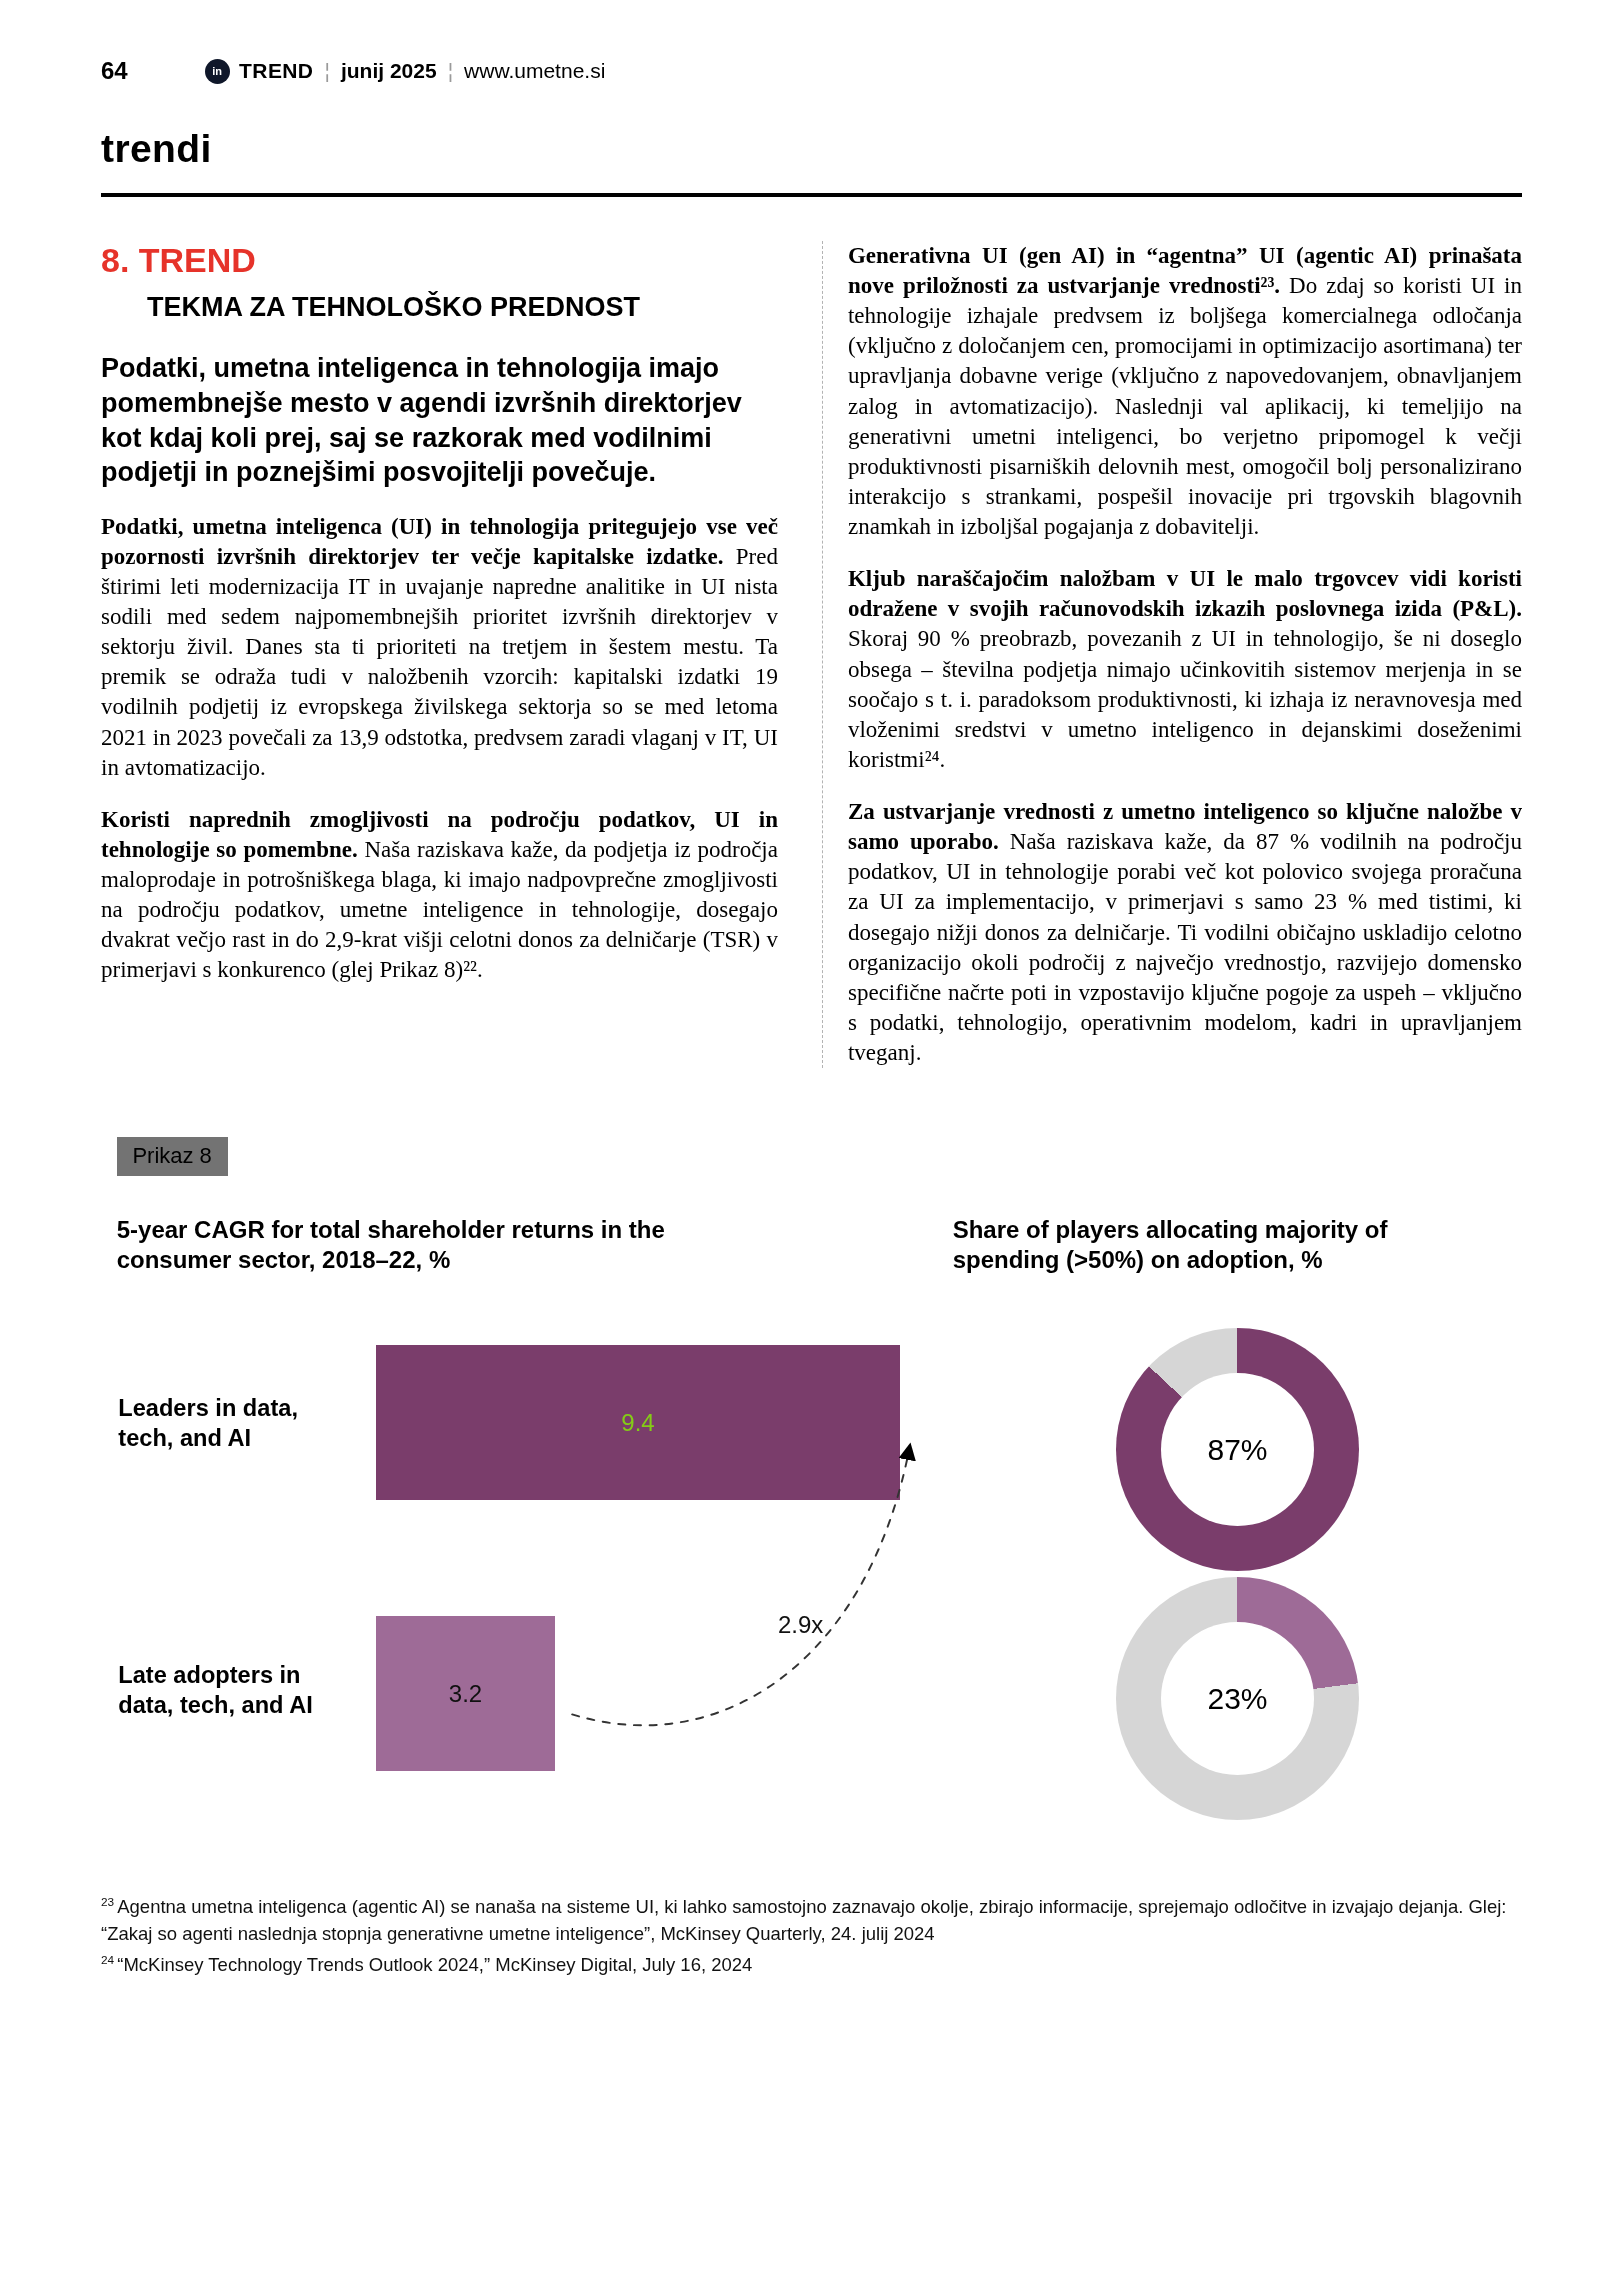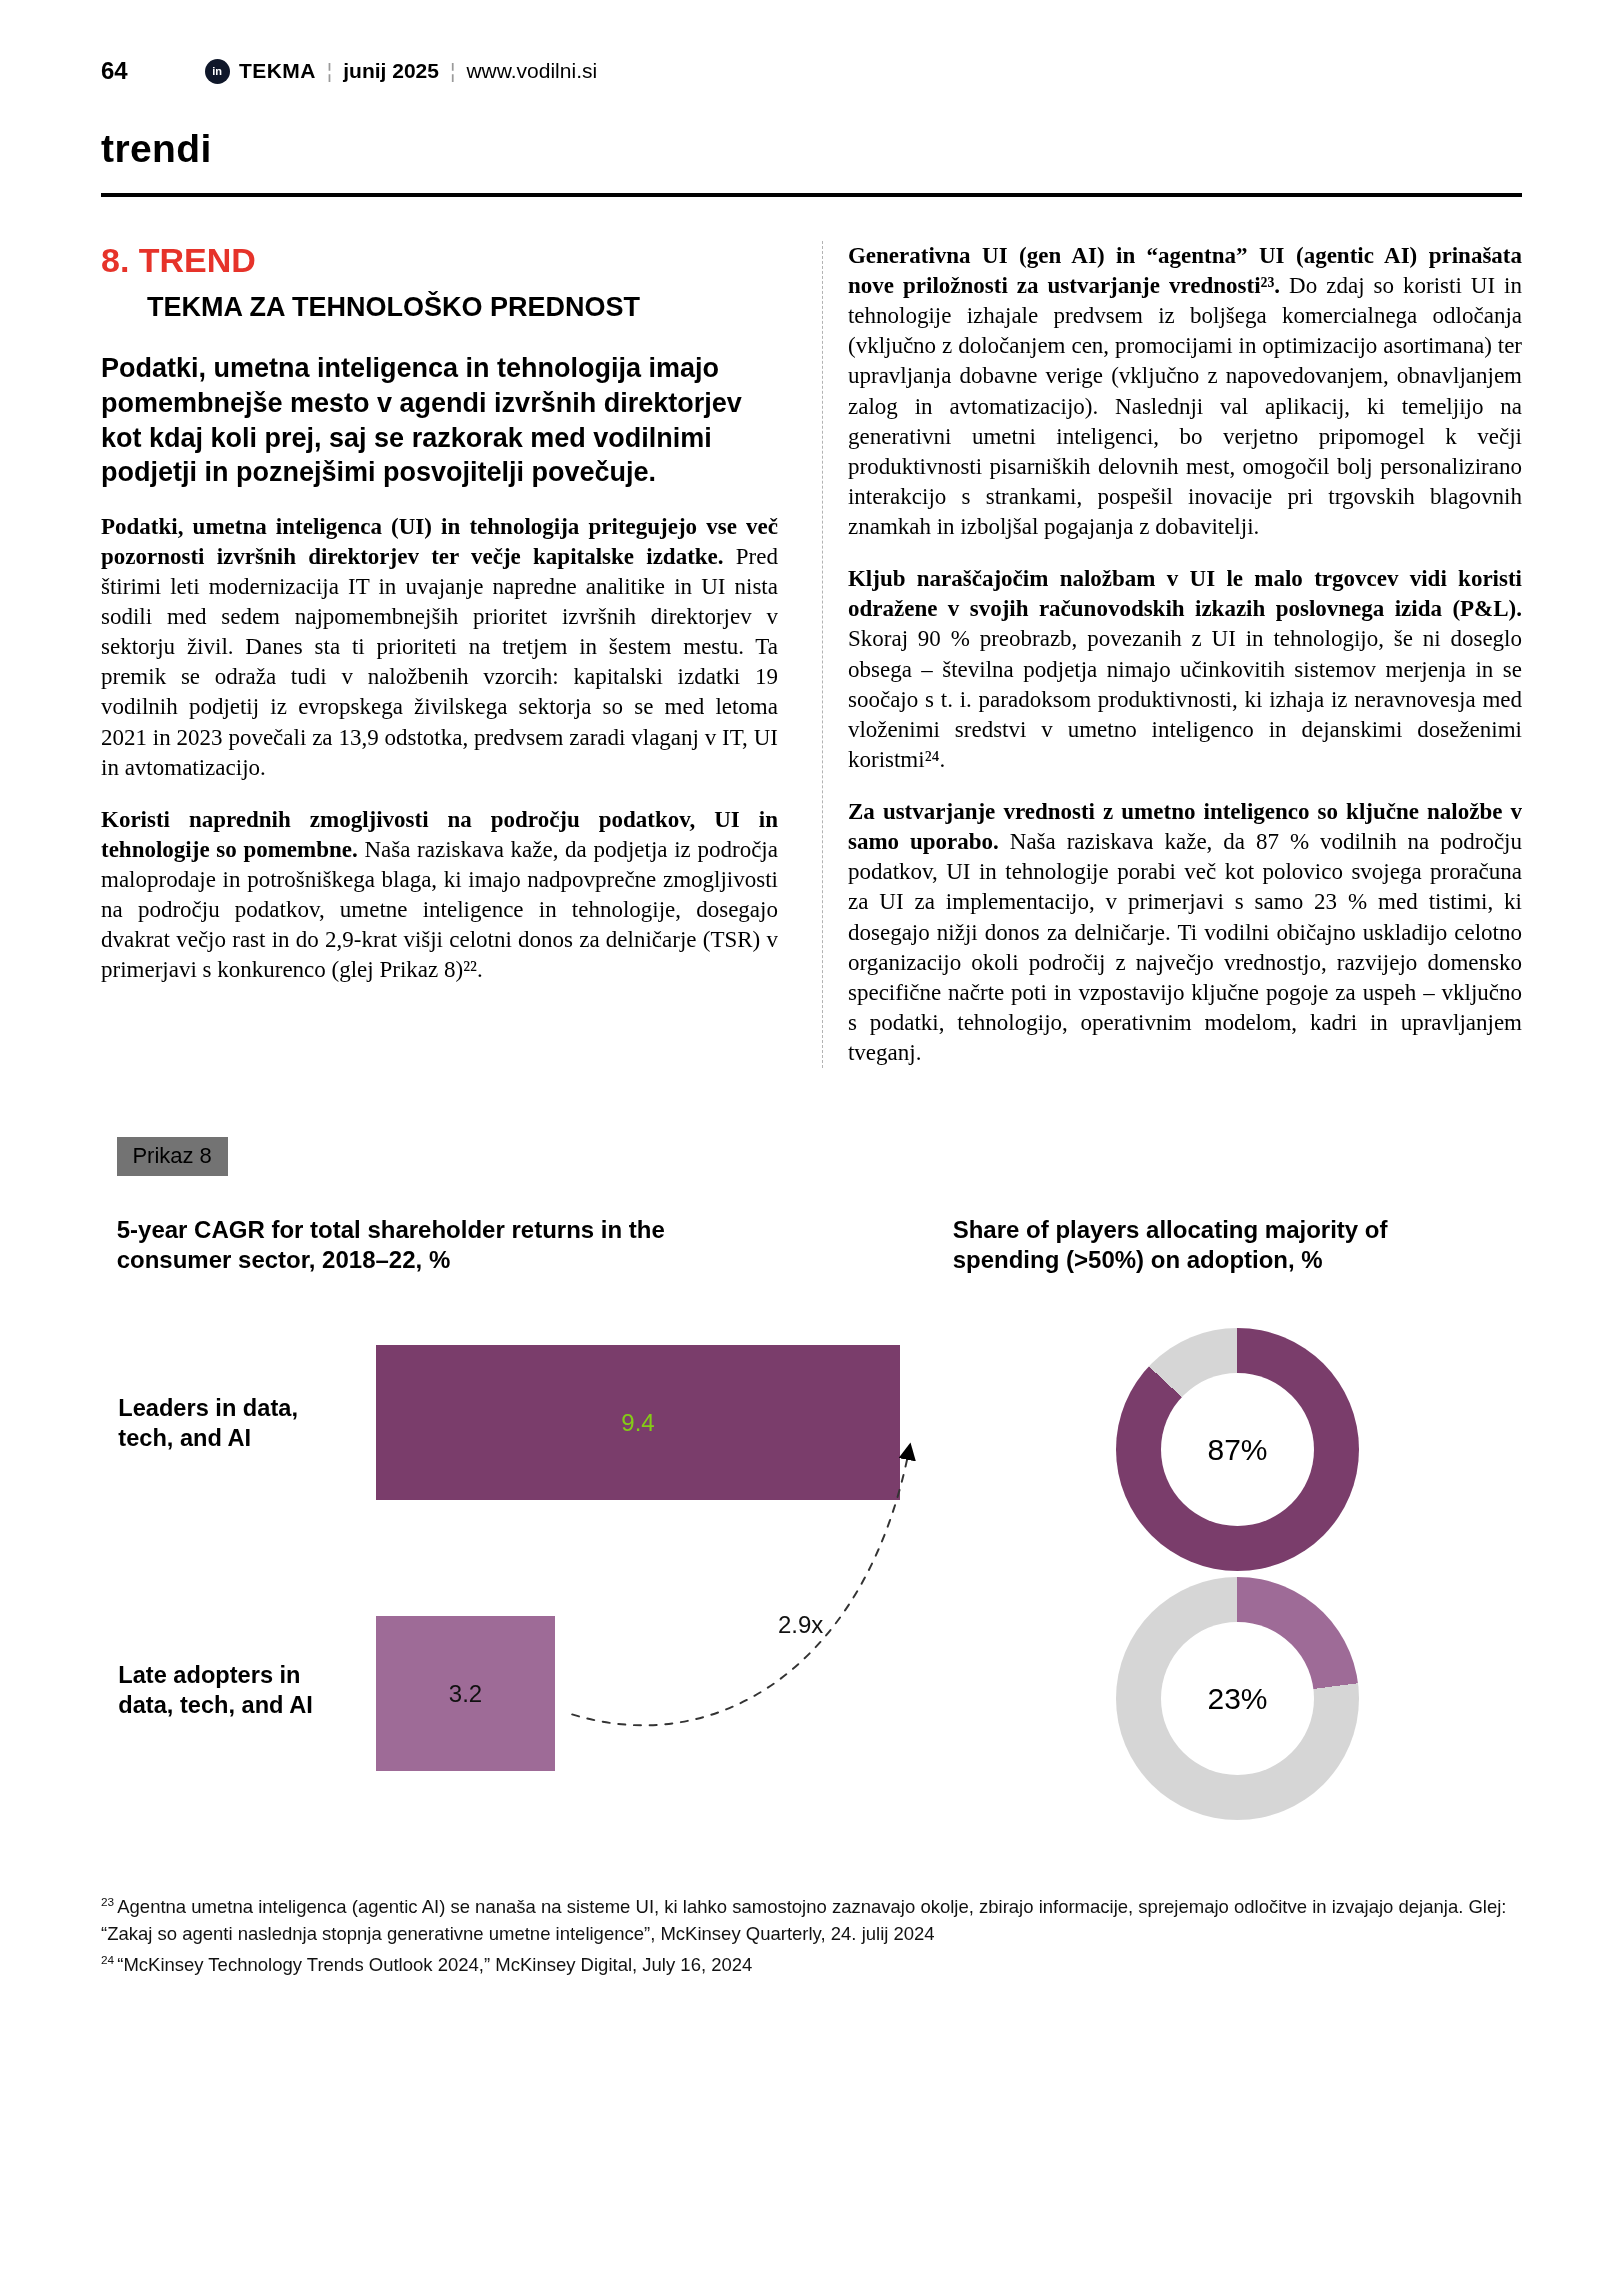--- a/index.html
+++ b/index.html
@@ -103,25 +103,25 @@
   .fn sup { font-size: 11.8px; margin-right: 3.1px; }
 </style>
 </head>
 <body>
 
 <div class="page">
 
   <div class="masthead">
     <span class="page-num">64</span>
     <span class="logo-icon">in</span>
-    <span class="brand">TEKMA</span>
+    <span class="brand">TREND</span>
     <span class="sep">¦</span>
     <span class="issue">junij 2025</span>
     <span class="sep">¦</span>
-    <span class="site">www.vodilni.si</span>
+    <span class="site">www.umetne.si</span>
   </div>
 
   <div class="section-title">trendi</div>
   <div class="rule"></div>
 
   <div class="article">
     <div class="col-left">
       <div class="kicker">8. TREND</div>
       <div class="article-title">TEKMA ZA TEHNOLOŠKO PREDNOST</div>
       <div class="lead">Podatki, umetna inteligenca in tehnologija imajo pomembnejše mesto v agendi izvršnih direktorjev kot kdaj koli prej, saj se razkorak med vodilnimi podjetji in poznejšimi posvojitelji povečuje.</div>

